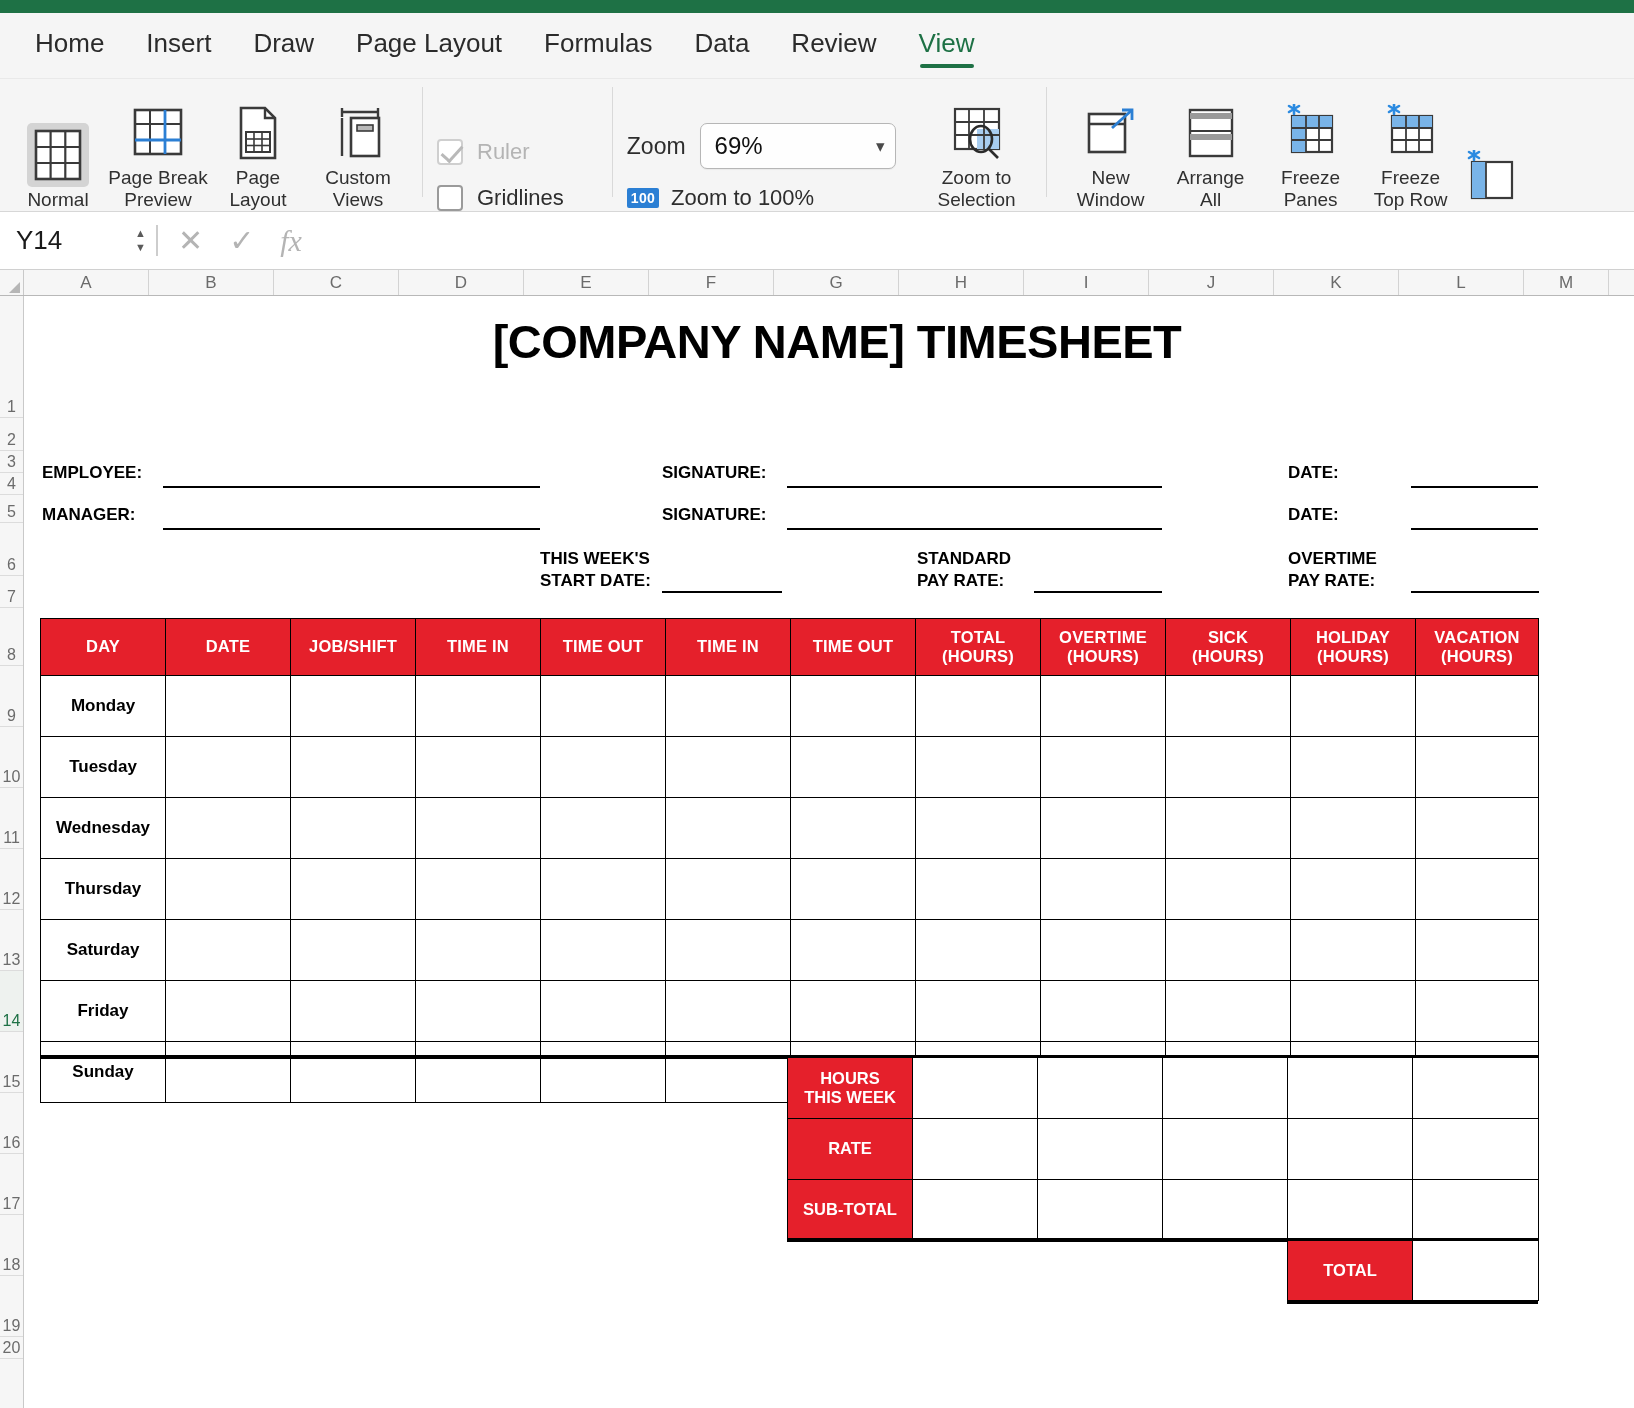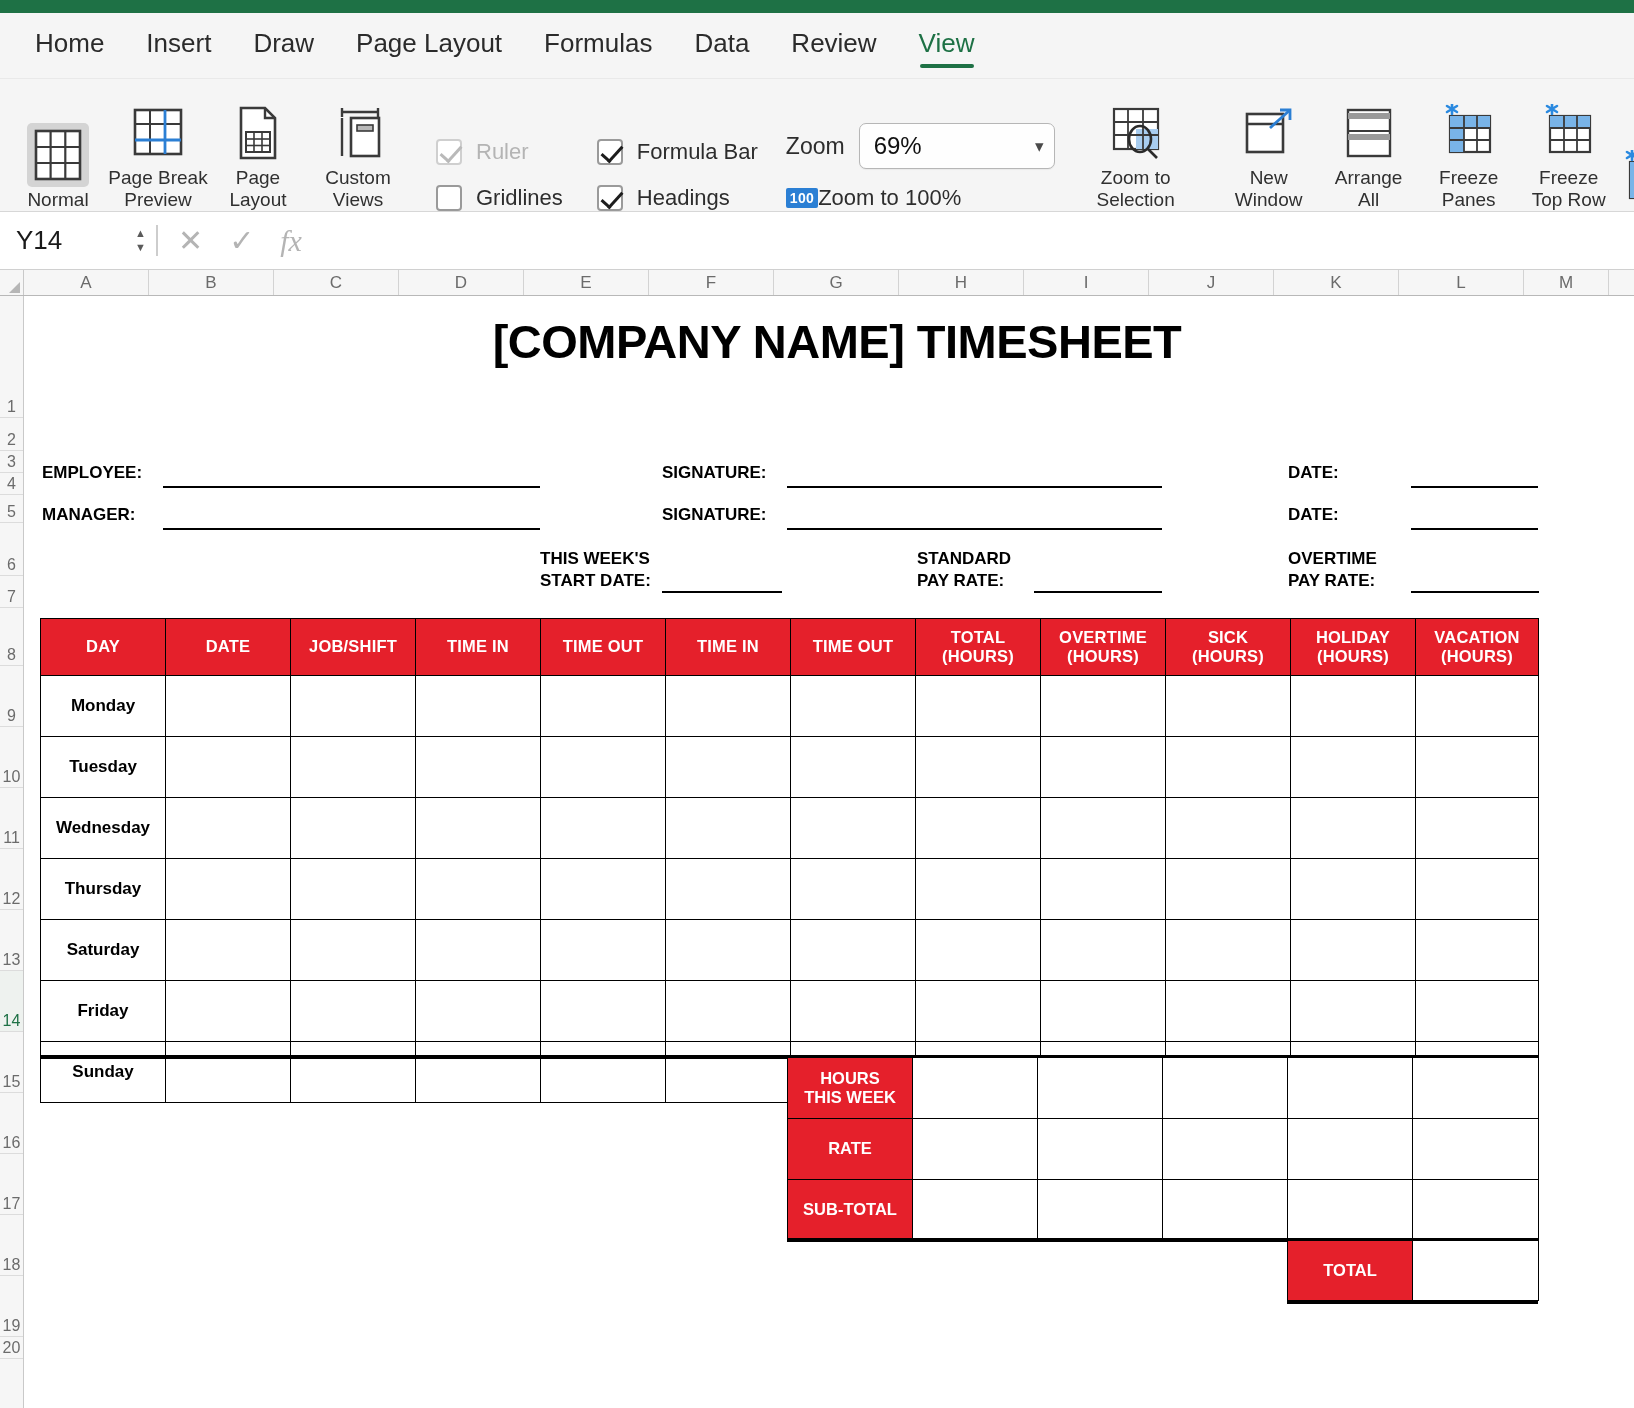--- a/index.html
+++ b/index.html
@@ -77,21 +77,21 @@
   .zoomrow1 { display: flex; align-items: center; gap: 14px; }
   .zlabel { font-size: 23px; color: #2d2d2d; }
   .zoombox {
     width: 196px; height: 46px; border: 1px solid #b6b6b6; border-radius: 7px;
     background: #fefefe; display: flex; align-items: center;
     padding: 0 10px 0 14px; justify-content: space-between;
     box-shadow: 0 1px 1px rgba(0,0,0,.05);
   }
   .zoombox .val { font-size: 24px; color: #111; }
   .caret { font-size: 17px; color: #4a4a4a; }
-  .zoomrow2 { display: flex; align-items: center; }
+  .zoomrow2 { display: flex; align-items: center; gap: 12px; }
   .icon100 {
     font-size: 14px; font-weight: bold; color: #ffffff; background: #2b7fd4;
     padding: 2px 4px; border-radius: 2px; letter-spacing: .3px;
   }
 
   
   .fbar { height: 58px; background: #ffffff; display: flex; align-items: center;
           border-bottom: 1px solid #d0d0d0; }
   .namebox {
     width: 158px; display: flex; align-items: center; justify-content: space-between;
@@ -230,30 +230,20 @@
 
   <div class="rgroup">
     <div class="checkcol" style="margin-right:34px;">
       <div class="checkrow">
         <div class="cbx checked dim"></div>
         <div class="clabel dim">Ruler</div>
       </div>
       <div class="checkrow">
         <div class="cbx"></div>
         <div class="clabel">Gridlines</div>
-      </div>
-    </div>
-    <div class="checkcol">
-      <div class="checkrow">
-        <div class="cbx checked"></div>
-        <div class="clabel">Formula Bar</div>
-      </div>
-      <div class="checkrow">
-        <div class="cbx checked"></div>
-        <div class="clabel">Headings</div>
       </div>
     </div>
   </div>
 
   <div class="rdiv"></div>
 
   <div class="rgroup">
     <div class="zoomcol">
       <div class="zoomrow1">
         <div class="zlabel">Zoom</div>

